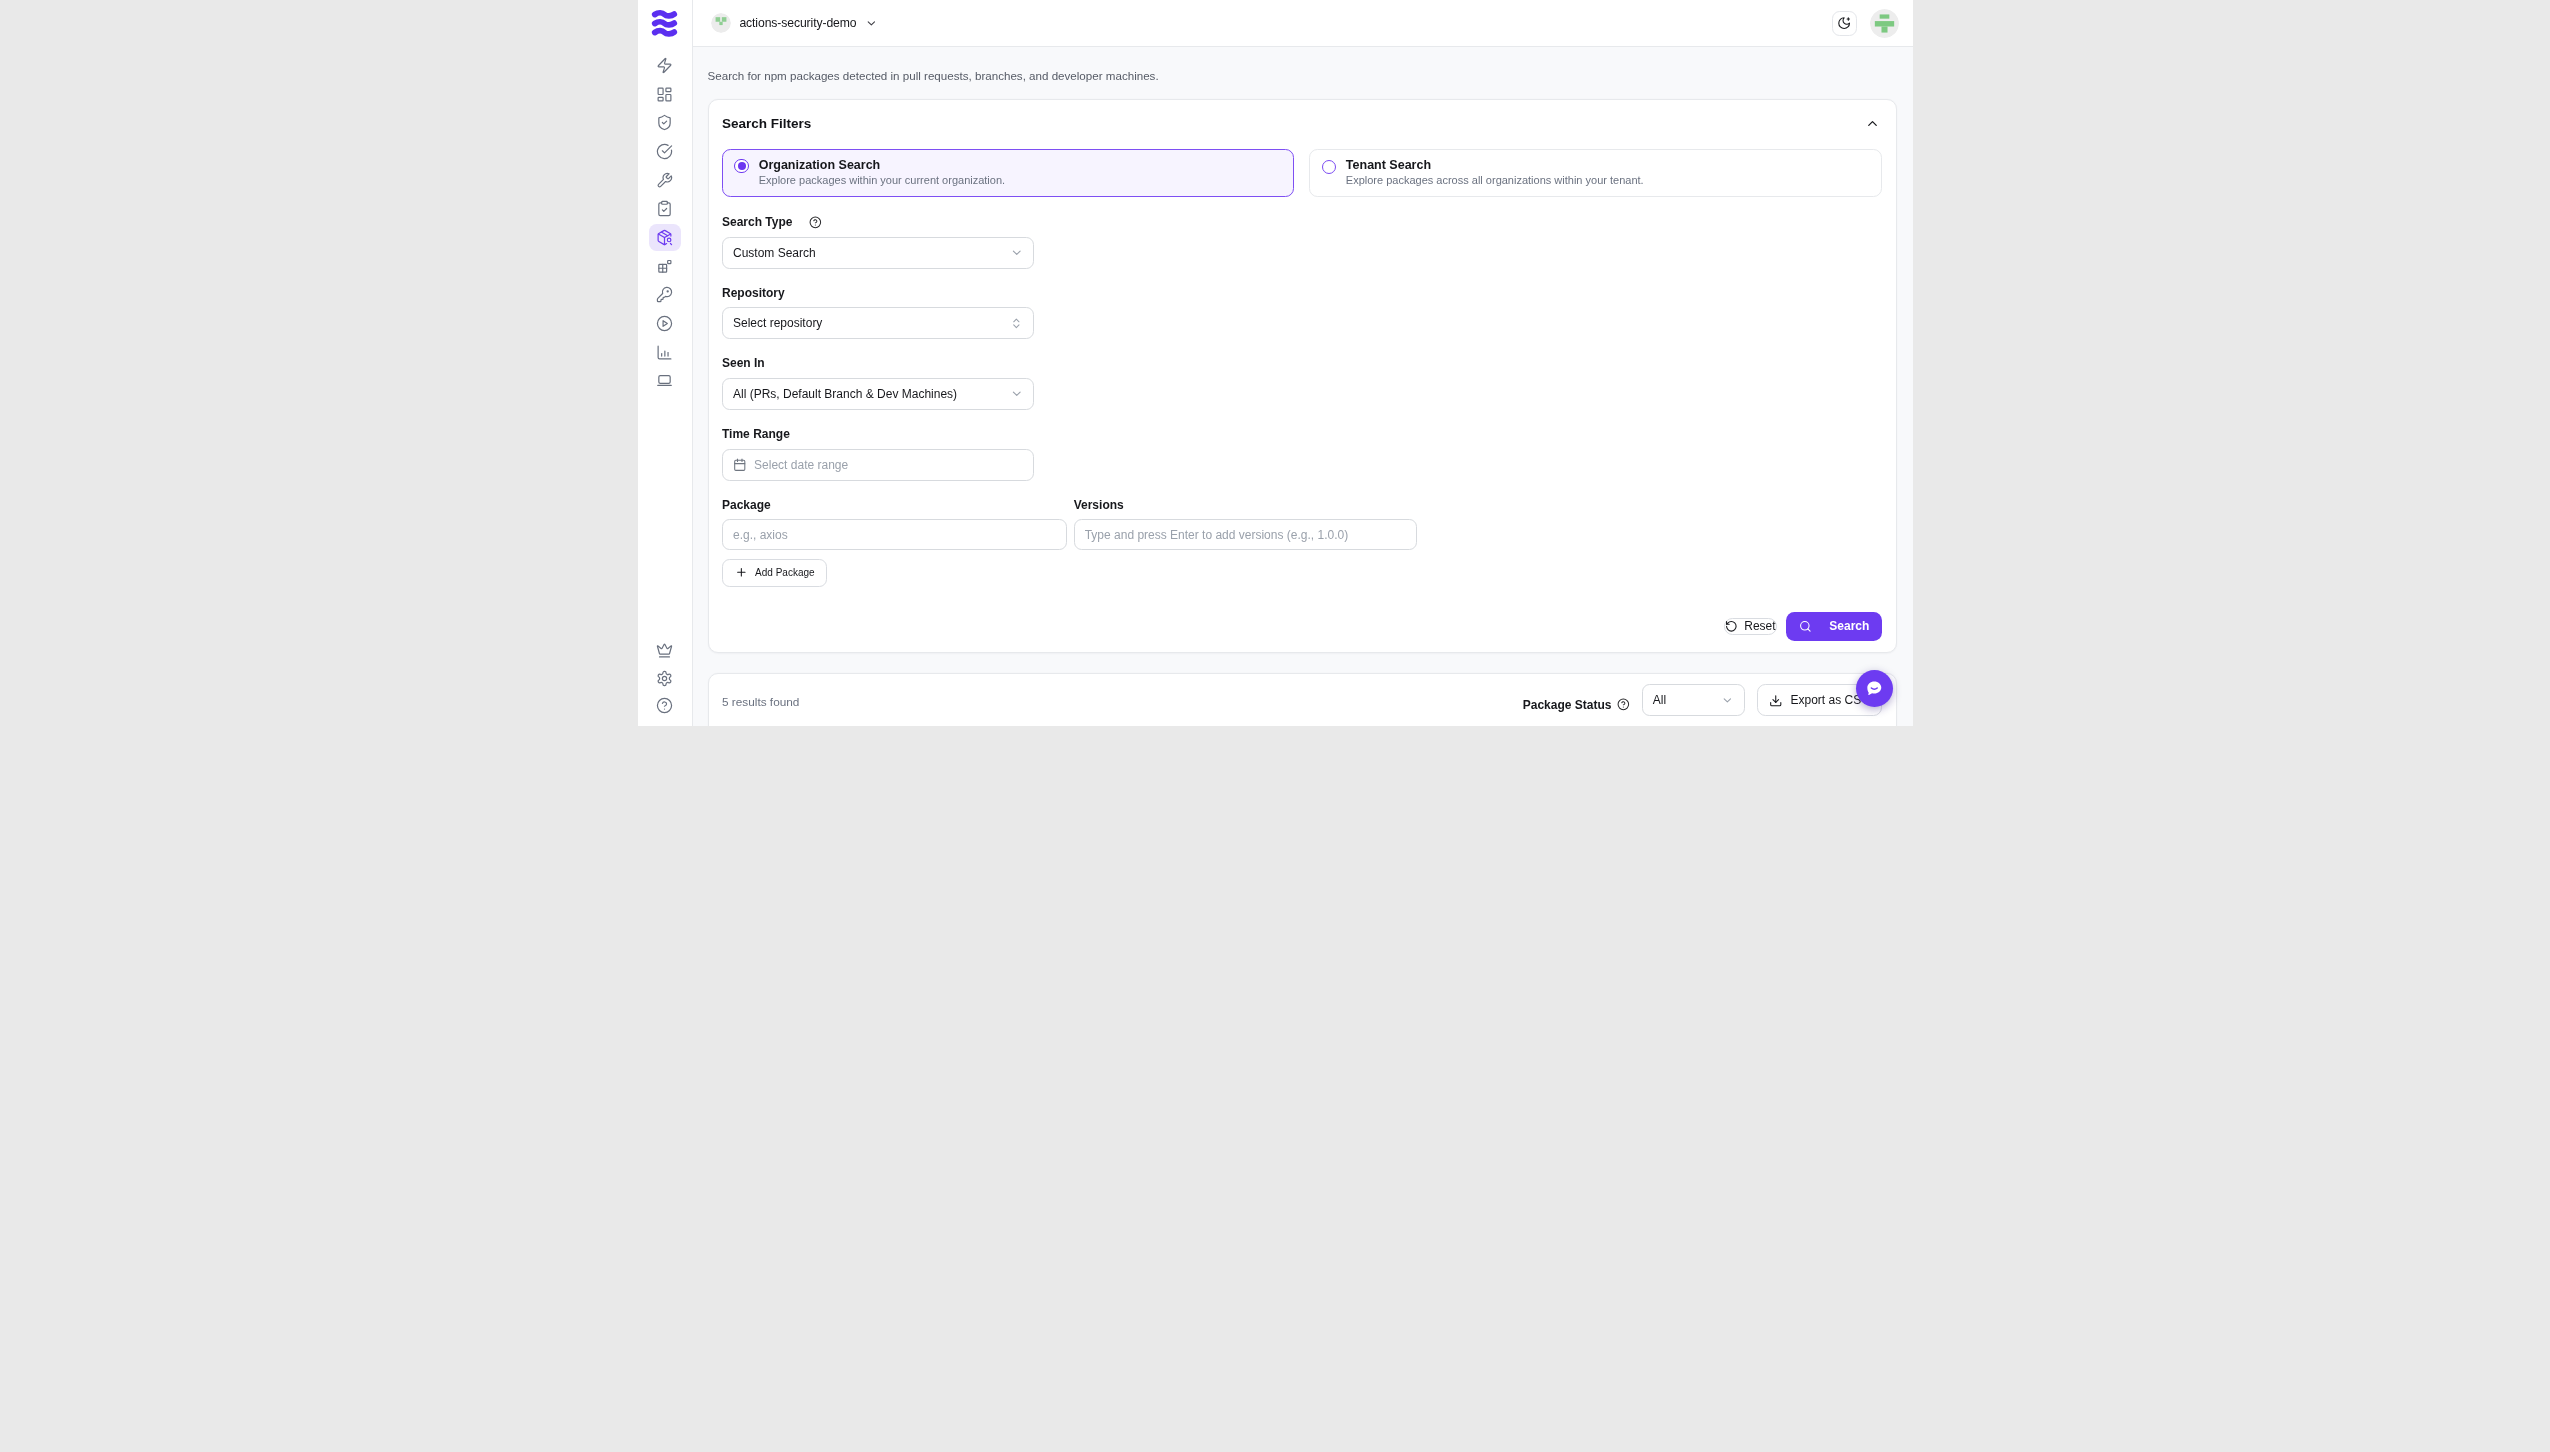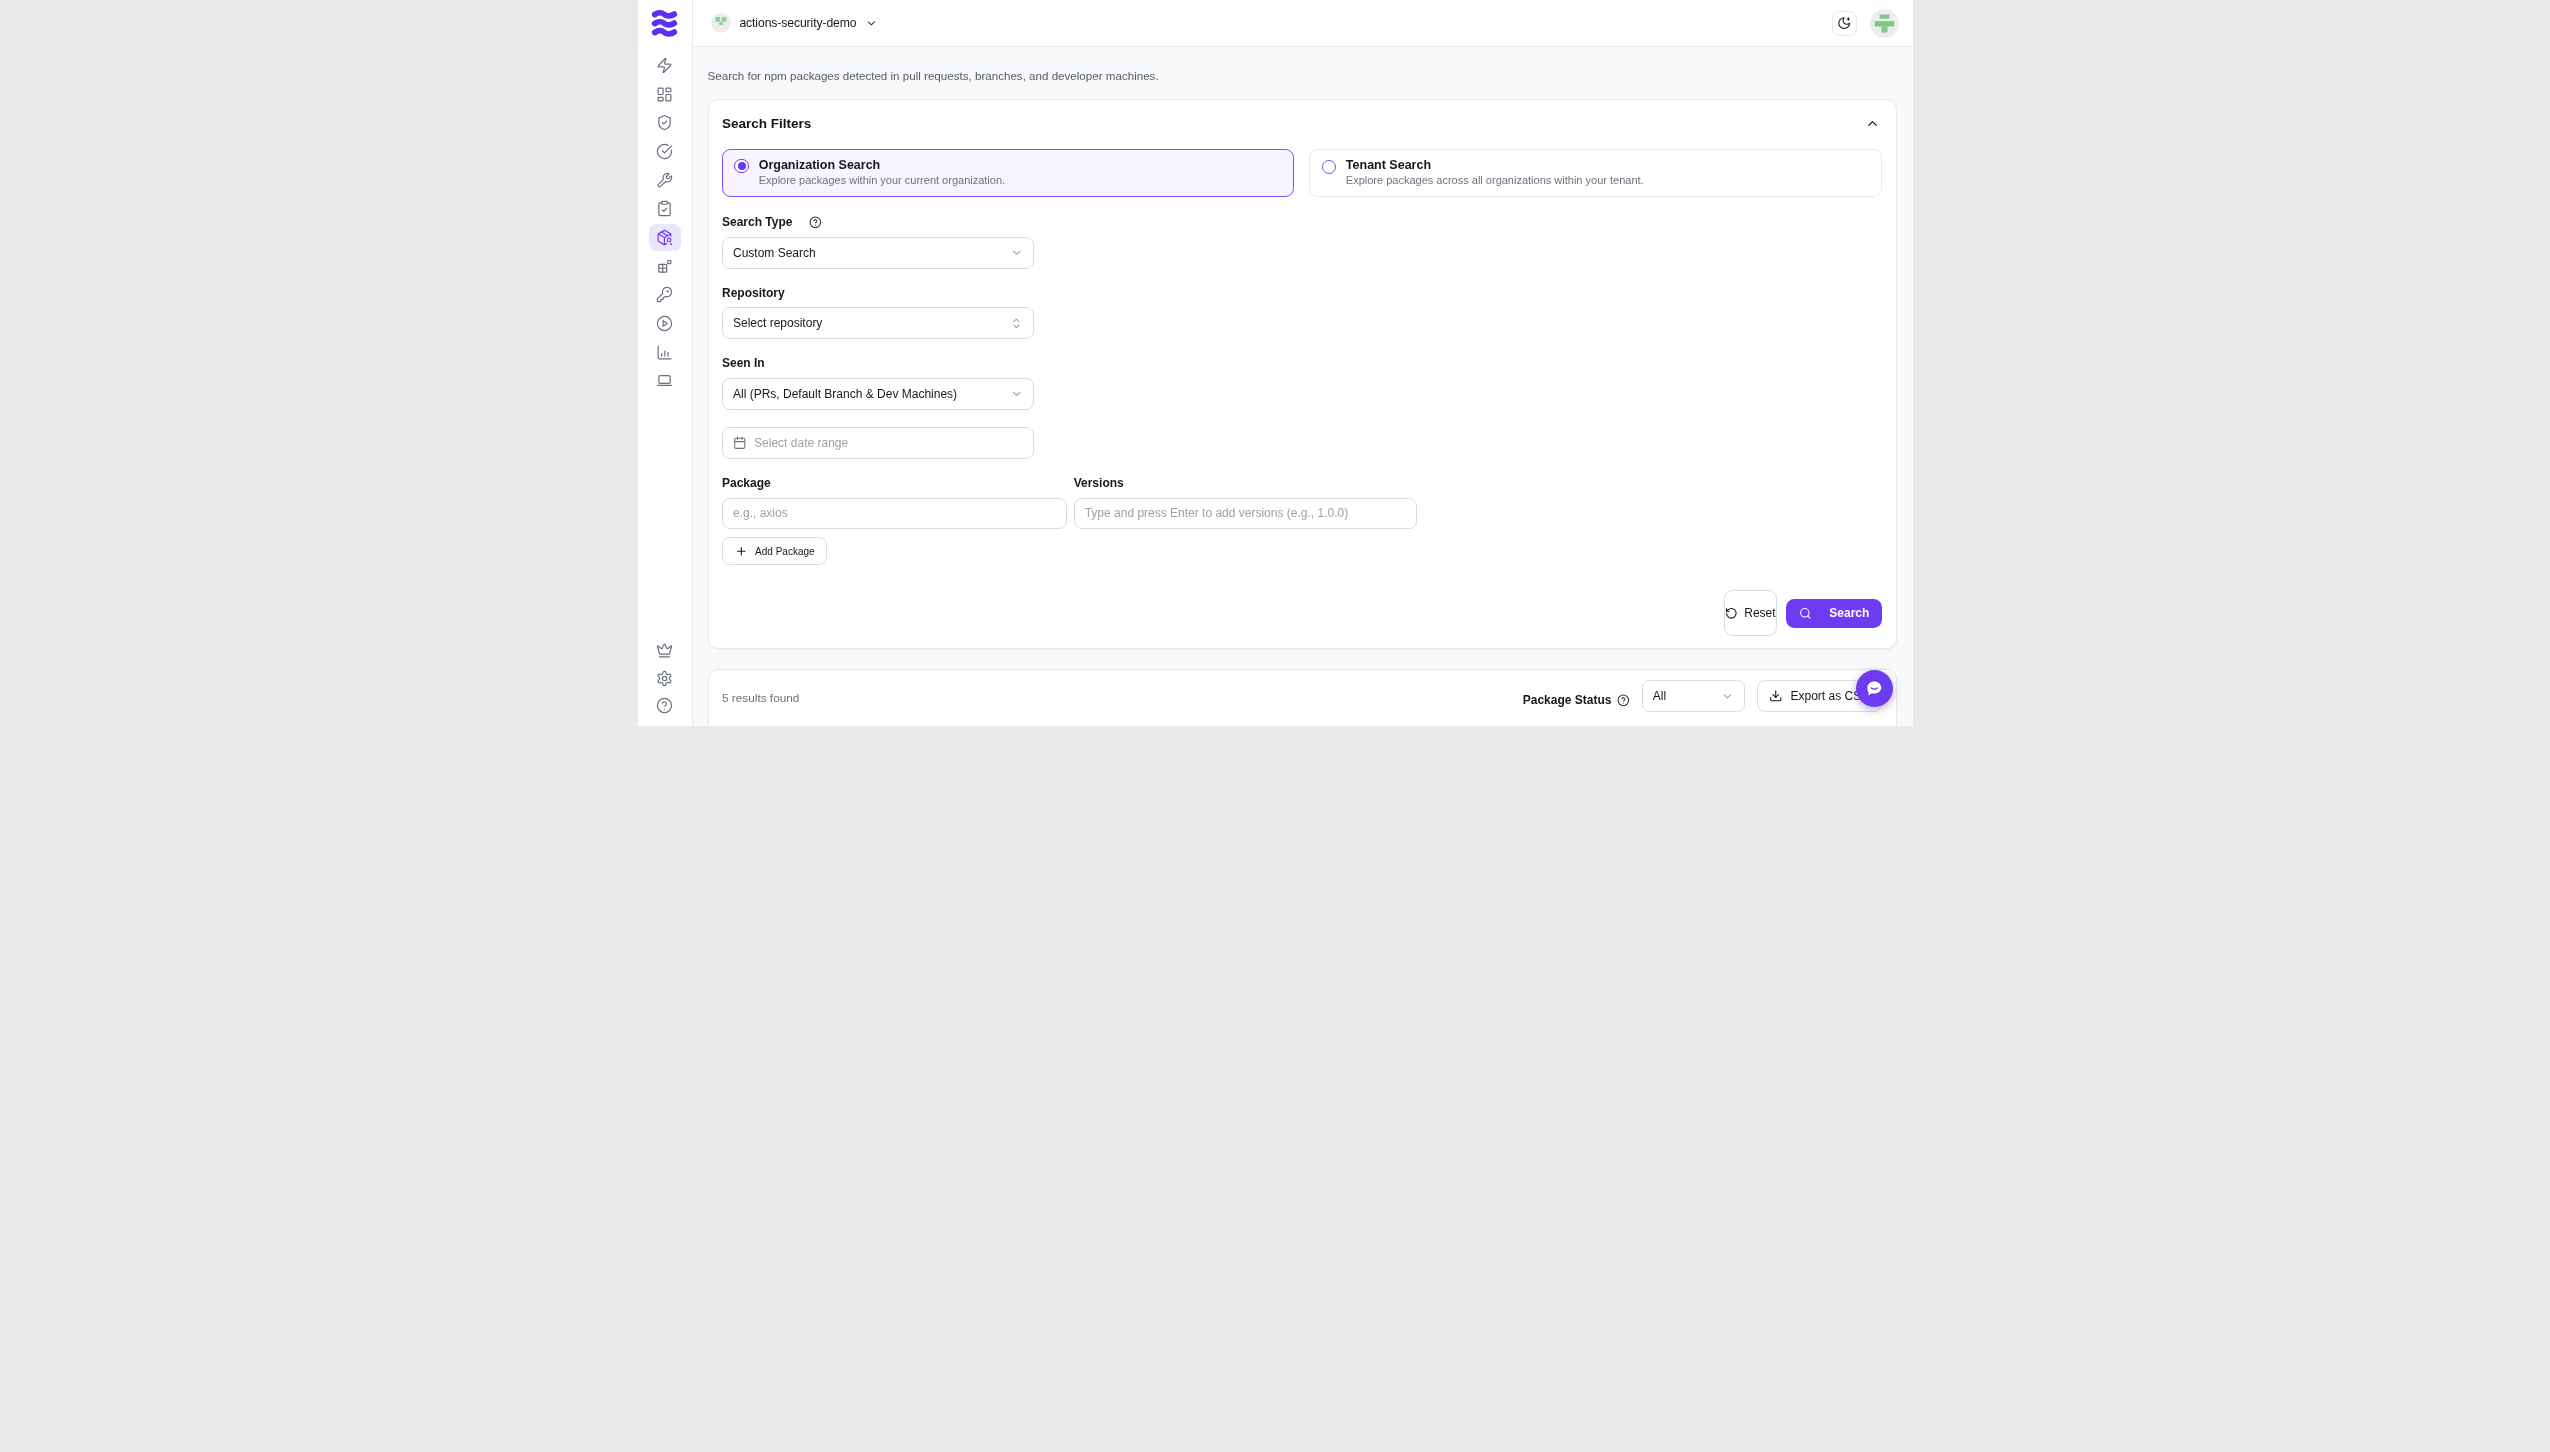--- a/index.html
+++ b/index.html
@@ -69,21 +69,21 @@
 
   .pkg-row{display:flex;gap:6.7px;margin-bottom:8.4px}
   .txt-input{height:31px;border:0.8px solid var(--input-border);border-radius:7.6px;background:#fff;padding:0 10px;font-size:12px;color:var(--text);font-family:inherit;outline:none}
   .txt-input::placeholder{color:var(--placeholder)}
   .pkg-input{width:345px}
   .ver-input{width:343px}
 
   .add-btn{height:28px;padding:0 11.8px;border:0.8px solid #d9dce1;border-radius:7.6px;background:#fff;display:inline-flex;align-items:center;gap:7.6px;font-size:10px;font-weight:500;color:var(--text);cursor:pointer;font-family:inherit}
 
   .actions{display:flex;justify-content:flex-end;align-items:center;gap:9.3px;margin-top:25px}
-  .reset-btn{height:46px;padding:0 0;border:0.8px solid #d9dce1;border-radius:8.4px;background:#fff;display:flex;align-items:center;gap:6.7px;font-size:12px;font-weight:500;color:var(--text);cursor:pointer;font-family:inherit}
+  .reset-btn{height:17px;padding:0 0;border:0.8px solid #d9dce1;border-radius:8.4px;background:#fff;display:flex;align-items:center;gap:6.7px;font-size:12px;font-weight:500;color:var(--text);cursor:pointer;font-family:inherit}
   .search-btn{height:29px;padding:0 12.7px;border:none;border-radius:8.4px;background:var(--accent);color:#fff;display:flex;align-items:center;gap:18px;font-size:12px;font-weight:600;cursor:pointer;font-family:inherit}
 
   
   .results-card{margin-top:20px;height:76px;padding:10px 13.5px;display:flex;align-items:flex-start;justify-content:space-between}
   .results-left{font-size:11.8px;color:var(--muted);margin-top:11px}
   .results-right{display:flex;align-items:center;gap:11.8px}
   .ps-label{display:flex;align-items:center;gap:5.9px;font-size:12px;font-weight:700;color:var(--text);margin-top:8.4px}
   .mini-select{width:103px;height:32px}
   .export-btn{height:32px;padding:0 11.8px;border:0.8px solid #d9dce1;border-radius:8.4px;background:#fff;display:flex;align-items:center;gap:7.6px;font-size:12px;font-weight:500;color:var(--text);cursor:pointer;font-family:inherit}
 
@@ -323,20 +323,23 @@
           <div class="control">
             <span>All (PRs, Default Branch &amp; Dev Machines)</span>
             <svg class="chevc" width="13.5" height="13.5" viewBox="0 0 24 24" fill="none" stroke="currentColor" stroke-width="2" stroke-linecap="round" stroke-linejoin="round">
                 <path d="m6 9 6 6 6-6"></path>
               </svg>
           </div>
         </div>
 
         
         <div class="field">
+          <div class="field-label">
+            <span>Time Range</span>
+          </div>
           <div class="control with-icon">
             <svg class="cal-ic" width="13.5" height="13.5" viewBox="0 0 24 24" fill="none" stroke="currentColor" stroke-width="1.9" stroke-linecap="round" stroke-linejoin="round">
                 <path d="M8 2v4"></path>
                 <path d="M16 2v4"></path>
                 <rect x="3" y="4" width="18" height="18" rx="2"></rect>
                 <path d="M3 10h18"></path>
               </svg>
             <span class="ph">Select date range</span>
           </div>
         </div>

